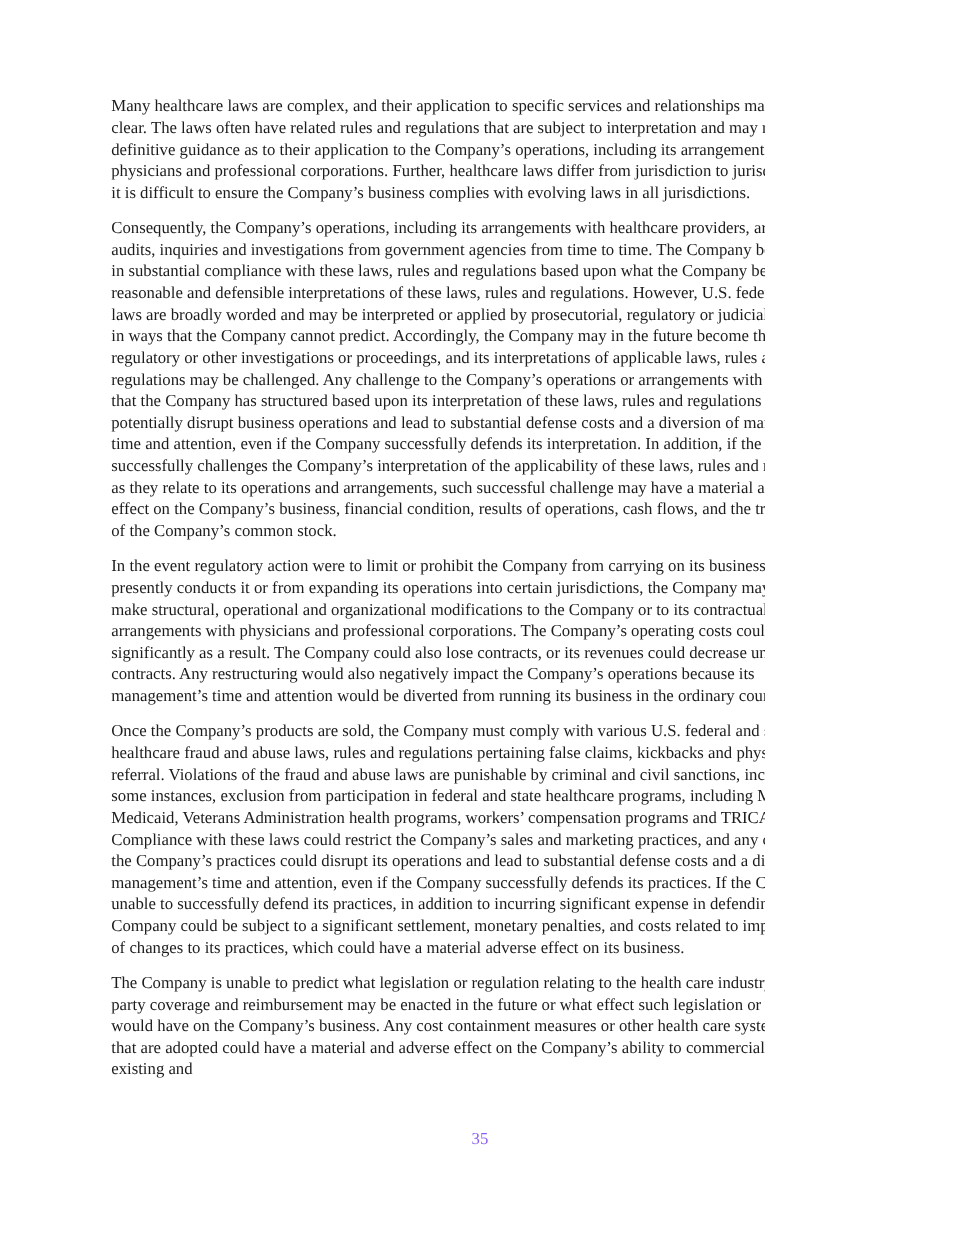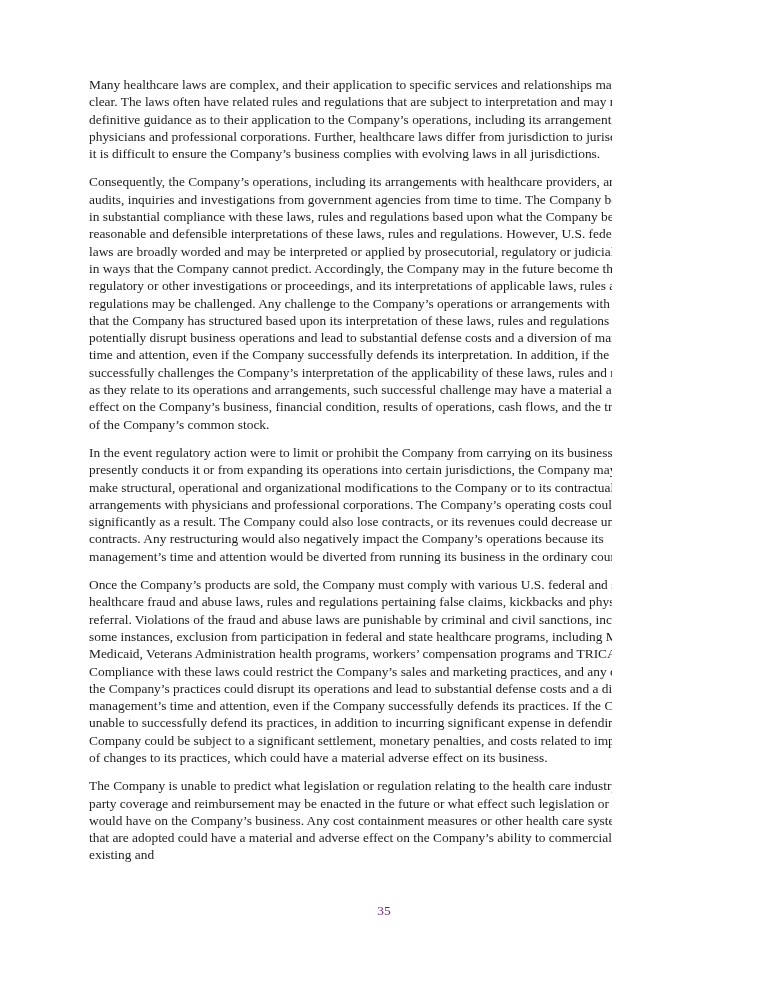--- a/index.html
+++ b/index.html
@@ -32,21 +32,21 @@
     font-style: italic;
     margin-top: 22px;
     margin-bottom: 7px;
   }
   .page-number {
     position: absolute;
     top: 903px;
     left: 0;
     width: 768px;
     text-align: center;
-    color: #701a75;
+    color: #8b5cf6;
     font-size: 13.4px;
   }
 </style>
 </head>
 <body>
 
 <div class="page">
   <div class="content">
     <p class="para">Many healthcare laws are complex, and their application to specific services and relationships may not be clear. The laws often have related rules and regulations that are subject to interpretation and may not provide definitive guidance as to their application to the Company’s operations, including its arrangements with physicians and professional corporations. Further, healthcare laws differ from jurisdiction to jurisdiction and it is difficult to ensure the Company’s business complies with evolving laws in all jurisdictions.</p>
     <p class="para">Consequently, the Company’s operations, including its arrangements with healthcare providers, are subject to audits, inquiries and investigations from government agencies from time to time. The Company believes it is in substantial compliance with these laws, rules and regulations based upon what the Company believes are reasonable and defensible interpretations of these laws, rules and regulations. However, U.S. federal and state laws are broadly worded and may be interpreted or applied by prosecutorial, regulatory or judicial authorities in ways that the Company cannot predict. Accordingly, the Company may in the future become the subject of regulatory or other investigations or proceedings, and its interpretations of applicable laws, rules and regulations may be challenged. Any challenge to the Company’s operations or arrangements with third parties that the Company has structured based upon its interpretation of these laws, rules and regulations could potentially disrupt business operations and lead to substantial defense costs and a diversion of management’s time and attention, even if the Company successfully defends its interpretation. In addition, if the government successfully challenges the Company’s interpretation of the applicability of these laws, rules and regulations as they relate to its operations and arrangements, such successful challenge may have a material adverse effect on the Company’s business, financial condition, results of operations, cash flows, and the trading price of the Company’s common stock.</p>

